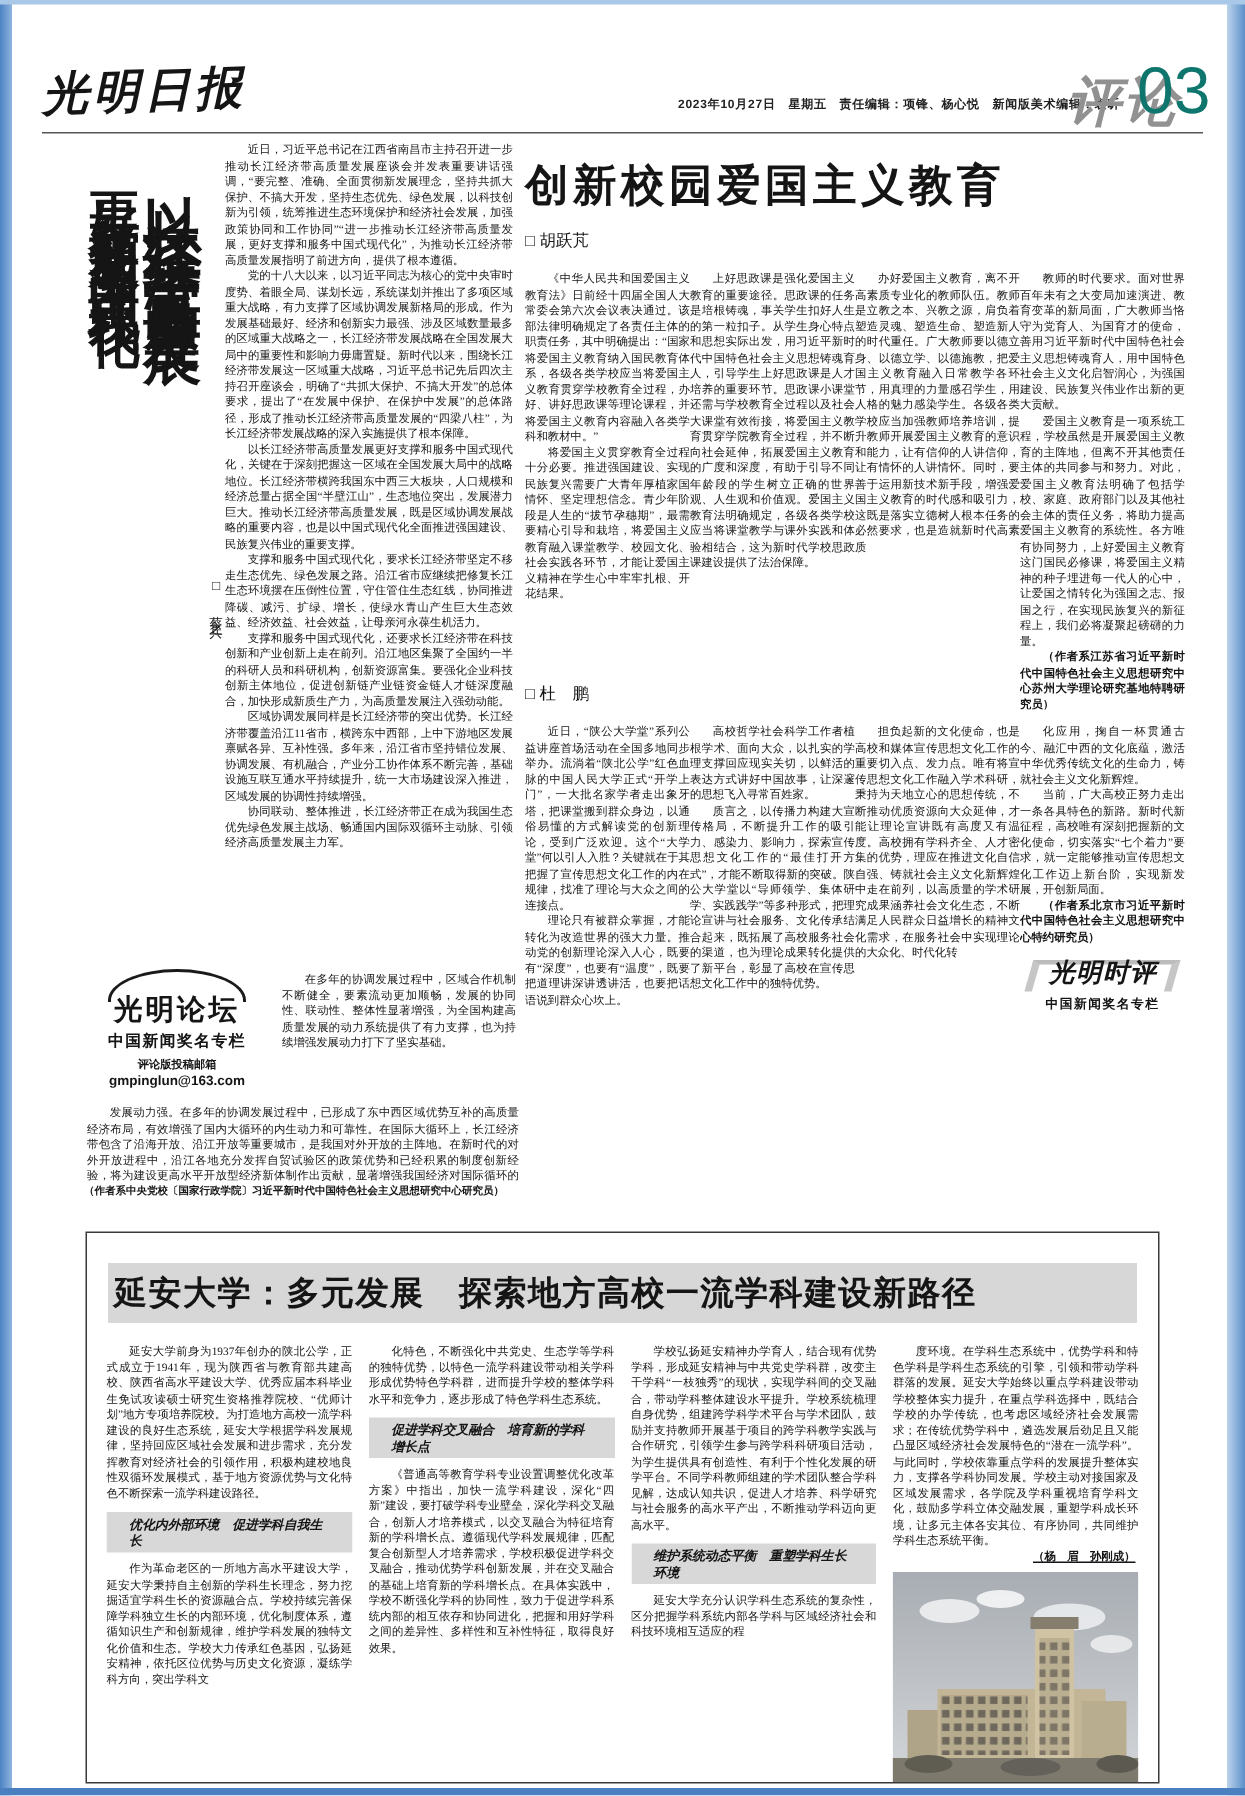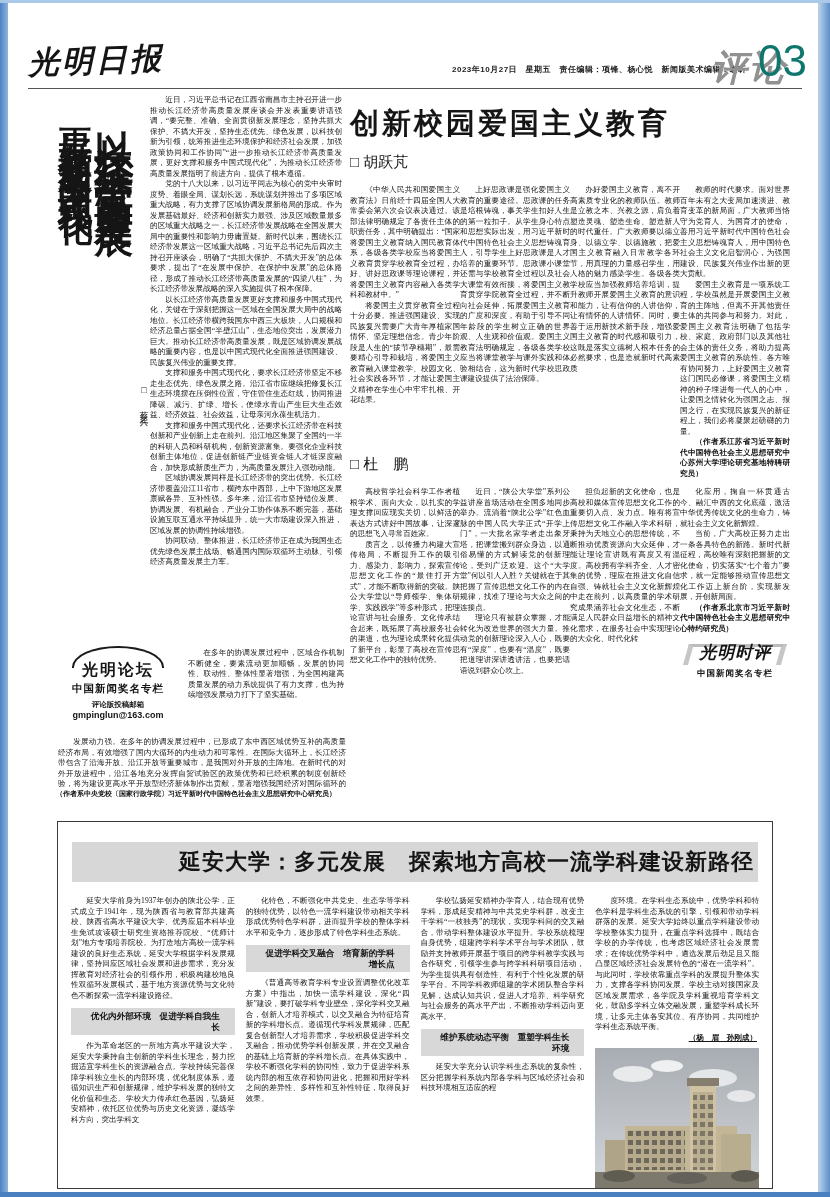--- a/index.html
+++ b/index.html
@@ -24,68 +24,68 @@
     letter-spacing:2px;font-style:italic;margin-left:25px;}
   .page-number{position:absolute;left:758px;top:36px;font-size:44px;color:#0f766e;
     font-family:"Liberation Sans","DejaVu Sans",sans-serif;}
   .head-rule{position:absolute;left:28px;top:88px;width:774px;border-top:1px solid #555;}
 
   
   .bodytext{font-size:7.6px;line-height:10.5px;text-align:justify;}
   .blk{margin:0;}
   .blk-p{text-indent:2em;}
   .blk-a{text-indent:2em;font-weight:bold;}
-  .blk-h{background:#d8d8d8;font-weight:700;text-align:right;text-indent:0;
+  .blk-h{background:#d8d8d8;font-weight:700;text-align:left;text-indent:0;
     font-family:"Liberation Sans","DejaVu Sans",sans-serif;font-size:8.6px;
-    padding:3px 15px;margin:7px 0 6px;}
+    padding:3px 15px;margin:7px 0 6px;font-style:italic;}
 
   
   .left-article{position:absolute;left:56px;top:95px;width:292px;height:706px;}
   .v-headline{position:absolute;left:0;top:4px;height:562px;writing-mode:vertical-rl;}
   .v-line{font-weight:900;line-height:1.08;}
   .v1{font-size:39px;letter-spacing:9px;}
   .v2{font-size:34px;letter-spacing:7px;padding-top:2px;}
   .v-author{position:absolute;left:81px;top:290px;writing-mode:vertical-rl;font-size:9px;
     font-family:"Liberation Sans","DejaVu Sans",sans-serif;letter-spacing:3px;}
   .la-body-top{position:absolute;left:94px;top:0;width:192px;height:552px;overflow:hidden;}
   .la-body-mid{position:absolute;left:132px;top:553px;width:156px;height:86px;overflow:hidden;}
   .la-body-bottom{position:absolute;left:2px;top:642px;width:288px;height:52px;overflow:hidden;}
   .la-attr{position:absolute;left:0px;top:694px;width:292px;font-size:7px;font-weight:bold;white-space:nowrap;}
 
   
   .forum-box{position:absolute;left:0;top:551px;width:124px;height:88px;text-align:center;}
   .forum-arc{width:88px;height:20px;margin:0 auto -8px;border:2px solid #1a1a1a;border-bottom:none;
     border-radius:88px 88px 0 0 / 40px 40px 0 0;}
-  .forum-title{font-size:16px;font-weight:900;letter-spacing:2px;}
+  .forum-title{font-size:19px;font-weight:900;letter-spacing:2px;}
   .forum-sub{font-size:10.5px;font-weight:900;letter-spacing:1px;margin-top:1px;}
   .forum-note{font-size:7.5px;font-weight:bold;margin-top:4px;}
   .forum-email{font-size:9px;font-weight:bold;font-family:"Liberation Sans","DejaVu Sans",sans-serif;}
 
   
   .article1{position:absolute;left:350px;top:104px;width:476px;}
   .article2{position:absolute;left:350px;top:446px;width:476px;}
   .art-title{font-size:29px;font-weight:900;letter-spacing:3px;white-space:nowrap;}
-  .art-author{font-size:15px;font-family:"Liberation Sans","DejaVu Sans",sans-serif;margin-top:9px;}
+  .art-author{font-size:11px;font-family:"Liberation Sans","DejaVu Sans",sans-serif;margin-top:9px;}
   .cols{display:flex;margin-top:13px;}
   .col{width:110px;overflow:hidden;}
   .a1col{height:292px;}
   .a2col{height:268px;}
 
   
   .timely-box{margin-top:10px;text-align:center;}
   .timely-frame{display:inline-block;transform:skewX(-16deg);border-top:3px solid #bcbcbc;
     border-left:5px solid #c6c6c6;border-right:5px solid #c6c6c6;padding:1px 8px 3px;}
   .timely-frame span{display:inline-block;transform:skewX(16deg);font-size:17px;font-weight:900;
     font-style:italic;letter-spacing:1px;}
   .timely-sub{font-size:8.5px;font-weight:900;margin-top:3px;letter-spacing:1px;}
 
   
   .bottom-box{position:absolute;left:57px;top:821px;width:716px;height:368px;border:1px solid #3a3a3a;
     box-sizing:border-box;overflow:hidden;}
-  .bottom-headline{margin:20px auto 14px;width:678px;background:#d7d7d7;text-align:right;
+  .bottom-headline{margin:20px auto 14px;width:678px;background:#d7d7d7;text-align:left;
     font-size:22px;font-weight:900;letter-spacing:1px;padding:5px 4px;}
   .bcols{display:flex;gap:11px;padding:0 13px;}
   .bcol{width:164px;height:292px;overflow:hidden;}
   .bcol .blk-a{text-align:right;text-indent:0;padding-right:2px;text-decoration:underline;}
   .photo{margin-top:5px;display:block;}
 </style>
 </head>
 <body>
 
 <div>
@@ -153,26 +153,26 @@
           <div class="blk blk-p">爱国主义教育是一项系统工程，学校虽然是开展爱国主义教育的主阵地，但离不开其他责任主体的共同参与和努力。对此，爱国主义教育法明确了包括学校、家庭、政府部门以及其他社会主体的责任义务，将助力提高爱国主义教育的系统性。各方唯有协同努力，上好爱国主义教育这门国民必修课，将爱国主义精神的种子埋进每一代人的心中，让爱国之情转化为强国之志、报国之行，在实现民族复兴的新征程上，我们必将凝聚起磅礴的力量。</div>
           <div class="blk blk-a">（作者系江苏省习近平新时代中国特色社会主义思想研究中心苏州大学理论研究基地特聘研究员）</div>
         </div>
     </div>
   </section>
 
   <section class="article2">
     <div class="art-author">□ 杜　鹏</div>
     <div class="cols">
       <div class="col a2col bodytext">
+          <div class="blk blk-p">近日，“陕公大学堂”系列公益讲座首场活动在全国多地同步举办。流淌着“陕北公学”红色血脉的中国人民大学正式“开学上门”，一大批名家学者走出象牙塔，把课堂搬到群众身边，以通俗易懂的方式解读党的创新理论，受到广泛欢迎。这个“大学堂”何以引人入胜？关键就在于其把握了宣传思想文化工作的内在规律，找准了理论与大众之间的连接点。</div>
+          <div class="blk blk-p">理论只有被群众掌握，才能转化为改造世界的强大力量。推动党的创新理论深入人心，既要有“深度”，也要有“温度”，既要把道理讲深讲透讲活，也要把话语说到群众心坎上。</div>
+        </div>
+      <div class="col a2col bodytext">
           <div class="blk blk-p">高校哲学社会科学工作者植根学术、面向大众，以扎实的学理支撑回应现实关切，以鲜活的表达方式讲好中国故事，让深邃的思想飞入寻常百姓家。</div>
           <div class="blk blk-p">质言之，以传播力构建大宣传格局，不断提升工作的吸引力、感染力、影响力，探索宣传思想文化工作的“最佳打开方式”，才能不断取得新的突破。陕公大学堂以“导师领学、集体研学、实践践学”等多种形式，把理论宣讲与社会服务、文化传承结合起来，既拓展了高校服务社会的渠道，也为理论成果转化提供了新平台，彰显了高校在宣传思想文化工作中的独特优势。</div>
-        </div>
-      <div class="col a2col bodytext">
-          <div class="blk blk-p">近日，“陕公大学堂”系列公益讲座首场活动在全国多地同步举办。流淌着“陕北公学”红色血脉的中国人民大学正式“开学上门”，一大批名家学者走出象牙塔，把课堂搬到群众身边，以通俗易懂的方式解读党的创新理论，受到广泛欢迎。这个“大学堂”何以引人入胜？关键就在于其把握了宣传思想文化工作的内在规律，找准了理论与大众之间的连接点。</div>
-          <div class="blk blk-p">理论只有被群众掌握，才能转化为改造世界的强大力量。推动党的创新理论深入人心，既要有“深度”，也要有“温度”，既要把道理讲深讲透讲活，也要把话语说到群众心坎上。</div>
         </div>
       <div class="col a2col bodytext">
           <div class="blk blk-p">担负起新的文化使命，也是高校和媒体宣传思想文化工作的重要切入点、发力点。唯有将宣传思想文化工作融入学术科研，秉持为天地立心的思想传统，不断推动优质资源向大众延伸，才能让理论宣讲既有高度又有温度。高校拥有学科齐全、人才密集的优势，理应在推进文化自信自强、铸就社会主义文化新辉煌中走在前列，以高质量的学术研究成果涵养社会文化生态，不断满足人民群众日益增长的精神文化需求，在服务社会中实现理论的大众化、时代化转</div>
         </div>
       <div class="col a2col bodytext">
         <div>
             <div class="blk blk-p">化应用，掬自一杯贯通古今、融汇中西的文化底蕴，激活中华优秀传统文化的生命力，铸就社会主义文化新辉煌。</div>
             <div class="blk blk-p">当前，广大高校正努力走出一条各具特色的新路。新时代新征程，高校唯有深刻把握新的文化使命，切实落实“七个着力”要求，就一定能够推动宣传思想文化工作迈上新台阶，实现新发展，开创新局面。</div>
             <div class="blk blk-a">（作者系北京市习近平新时代中国特色社会主义思想研究中心特约研究员）</div>
           </div>

